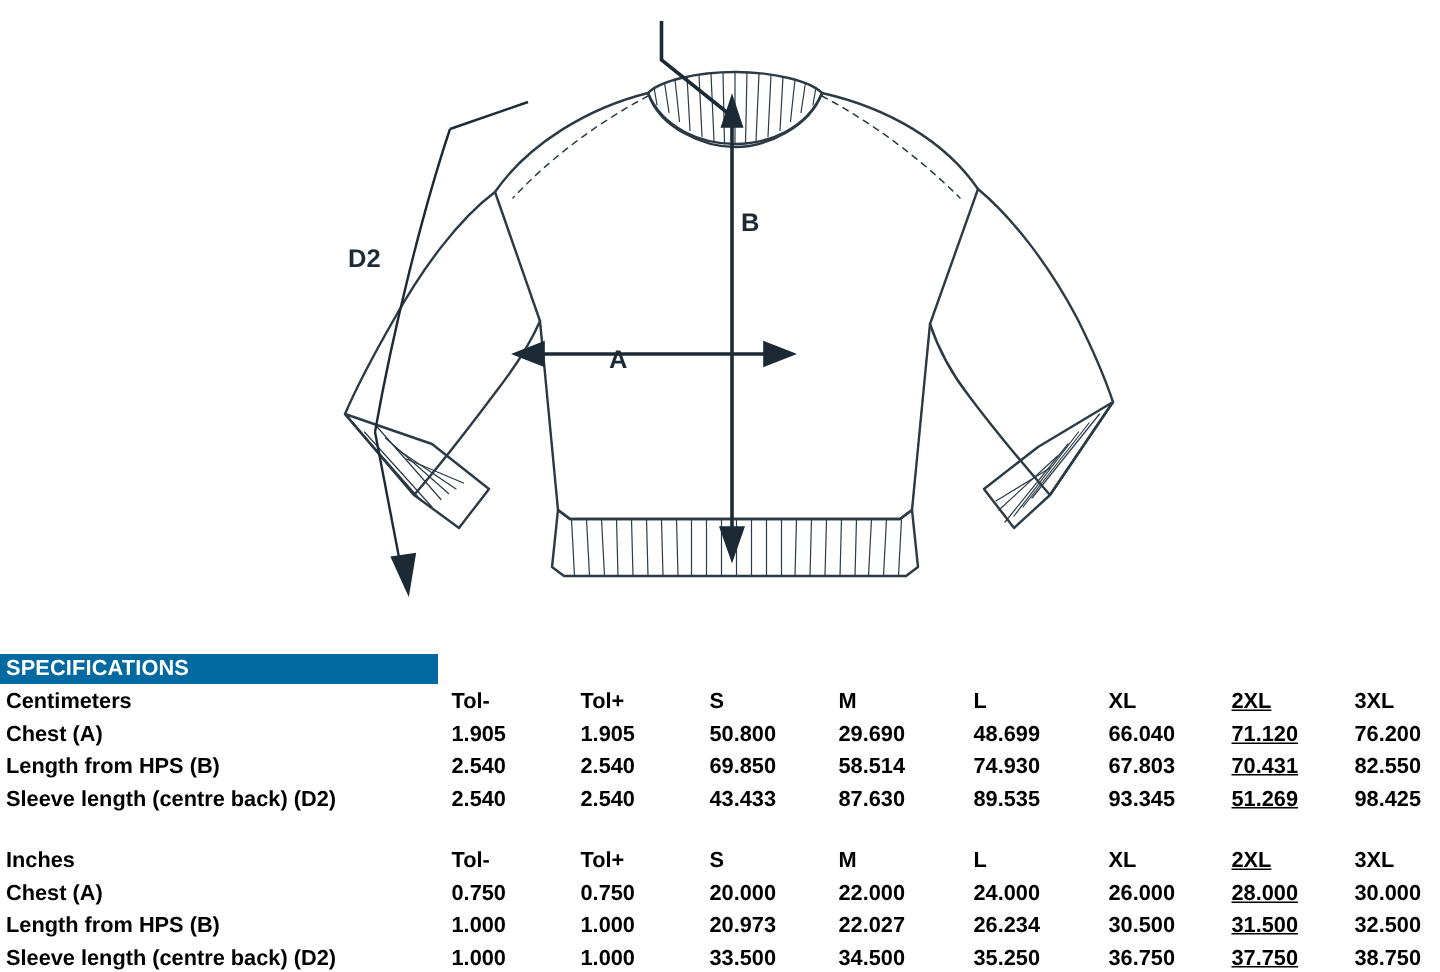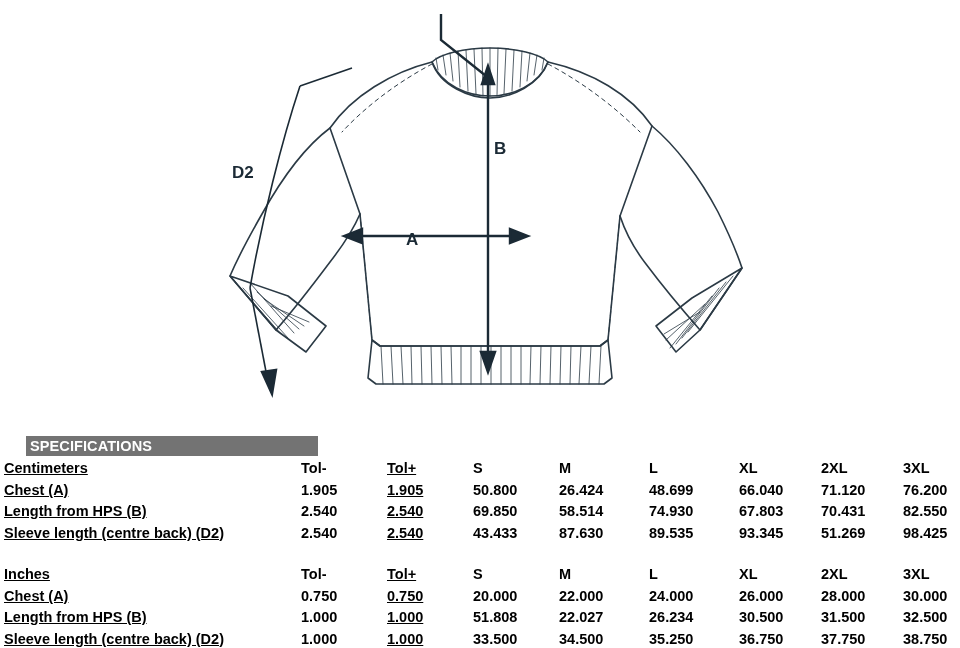--- a/index.html
+++ b/index.html
@@ -41,22 +41,21 @@
     width: 960px;
     height: 218px;
   }
 
   .spec-header {
     position: absolute;
     left: 0;
     top: 6px;
     width: 292px;
     height: 20px;
-    background: #737373;
-    margin-left: 26px;
+    background: #0369a1;
   }
   .spec-header-label {
     color: #ffffff;
     font-size: 14.5px;
     font-weight: bold;
     line-height: 20px;
     padding-left: 4px;
     letter-spacing: 0.1px;
   }
 
@@ -70,28 +69,28 @@
   table.sizes td, table.sizes th {
     padding: 0;
     margin: 0;
     text-align: left;
     vertical-align: top;
     white-space: nowrap;
     font-weight: bold;
     line-height: 21.5px;
     height: 21.5px;
   }
-  .col-name   { width: 297px; padding-left: 4px !important; text-decoration: underline; }
+  .col-name   { width: 297px; padding-left: 4px !important; }
   .col-tolm   { width: 86px; }
-  .col-tolp   { width: 86px; text-decoration: underline; }
+  .col-tolp   { width: 86px; }
   .col-s      { width: 86px; }
   .col-m      { width: 90px; }
   .col-l      { width: 90px; }
   .col-xl     { width: 82px; }
-  .col-2xl    { width: 82px; }
+  .col-2xl    { width: 82px; text-decoration: underline; }
   .col-3xl    { width: 61px; }
 
   #metric-table {
     position: absolute;
     left: 0;
     top: 28px;
     width: 960px;
   }
   #imperial-table {
     position: absolute;
@@ -250,21 +249,21 @@
         <td class="col-l">L</td>
         <td class="col-xl">XL</td>
         <td class="col-2xl">2XL</td>
         <td class="col-3xl">3XL</td>
       </tr>
       <tr>
         <td class="col-name">Chest (A)</td>
         <td class="col-tolm">1.905</td>
         <td class="col-tolp">1.905</td>
         <td class="col-s">50.800</td>
-        <td class="col-m">26.424</td>
+        <td class="col-m">29.690</td>
         <td class="col-l">48.699</td>
         <td class="col-xl">66.040</td>
         <td class="col-2xl">71.120</td>
         <td class="col-3xl">76.200</td>
       </tr>
       <tr>
         <td class="col-name">Length from HPS (B)</td>
         <td class="col-tolm">2.540</td>
         <td class="col-tolp">2.540</td>
         <td class="col-s">69.850</td>
@@ -309,21 +308,21 @@
         <td class="col-m">22.000</td>
         <td class="col-l">24.000</td>
         <td class="col-xl">26.000</td>
         <td class="col-2xl">28.000</td>
         <td class="col-3xl">30.000</td>
       </tr>
       <tr>
         <td class="col-name">Length from HPS (B)</td>
         <td class="col-tolm">1.000</td>
         <td class="col-tolp">1.000</td>
-        <td class="col-s">51.808</td>
+        <td class="col-s">20.973</td>
         <td class="col-m">22.027</td>
         <td class="col-l">26.234</td>
         <td class="col-xl">30.500</td>
         <td class="col-2xl">31.500</td>
         <td class="col-3xl">32.500</td>
       </tr>
       <tr>
         <td class="col-name">Sleeve length (centre back) (D2)</td>
         <td class="col-tolm">1.000</td>
         <td class="col-tolp">1.000</td>

